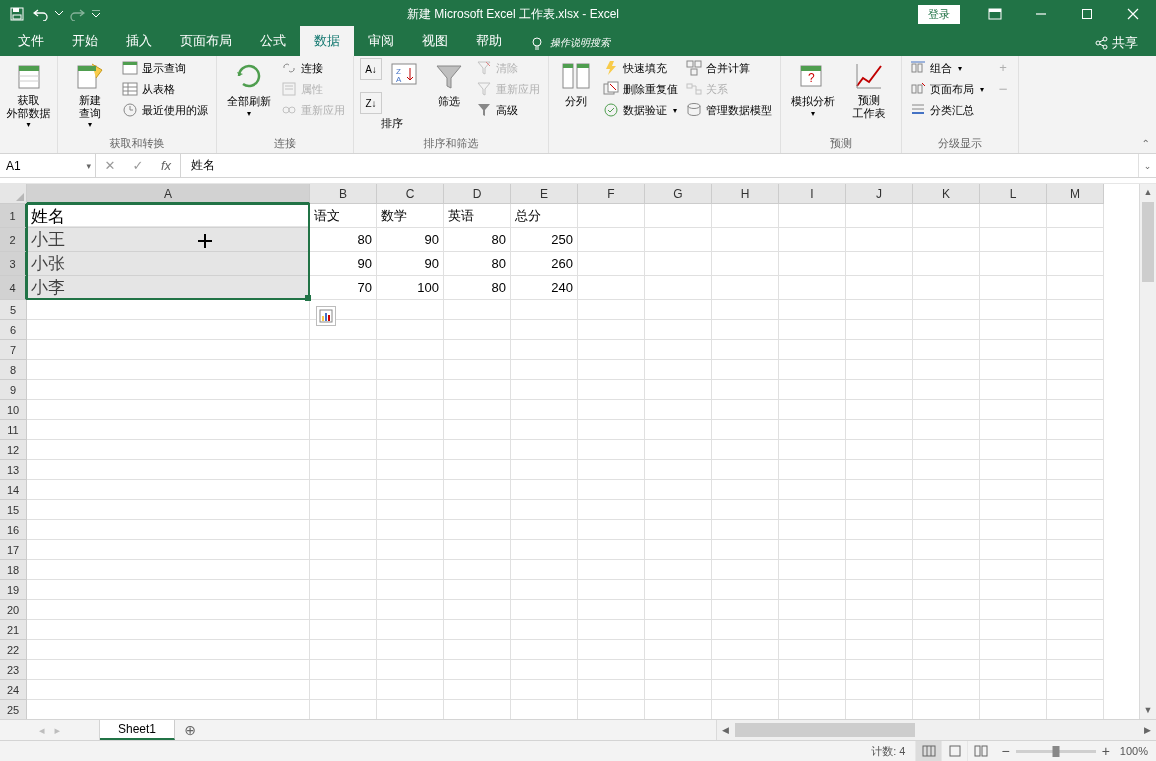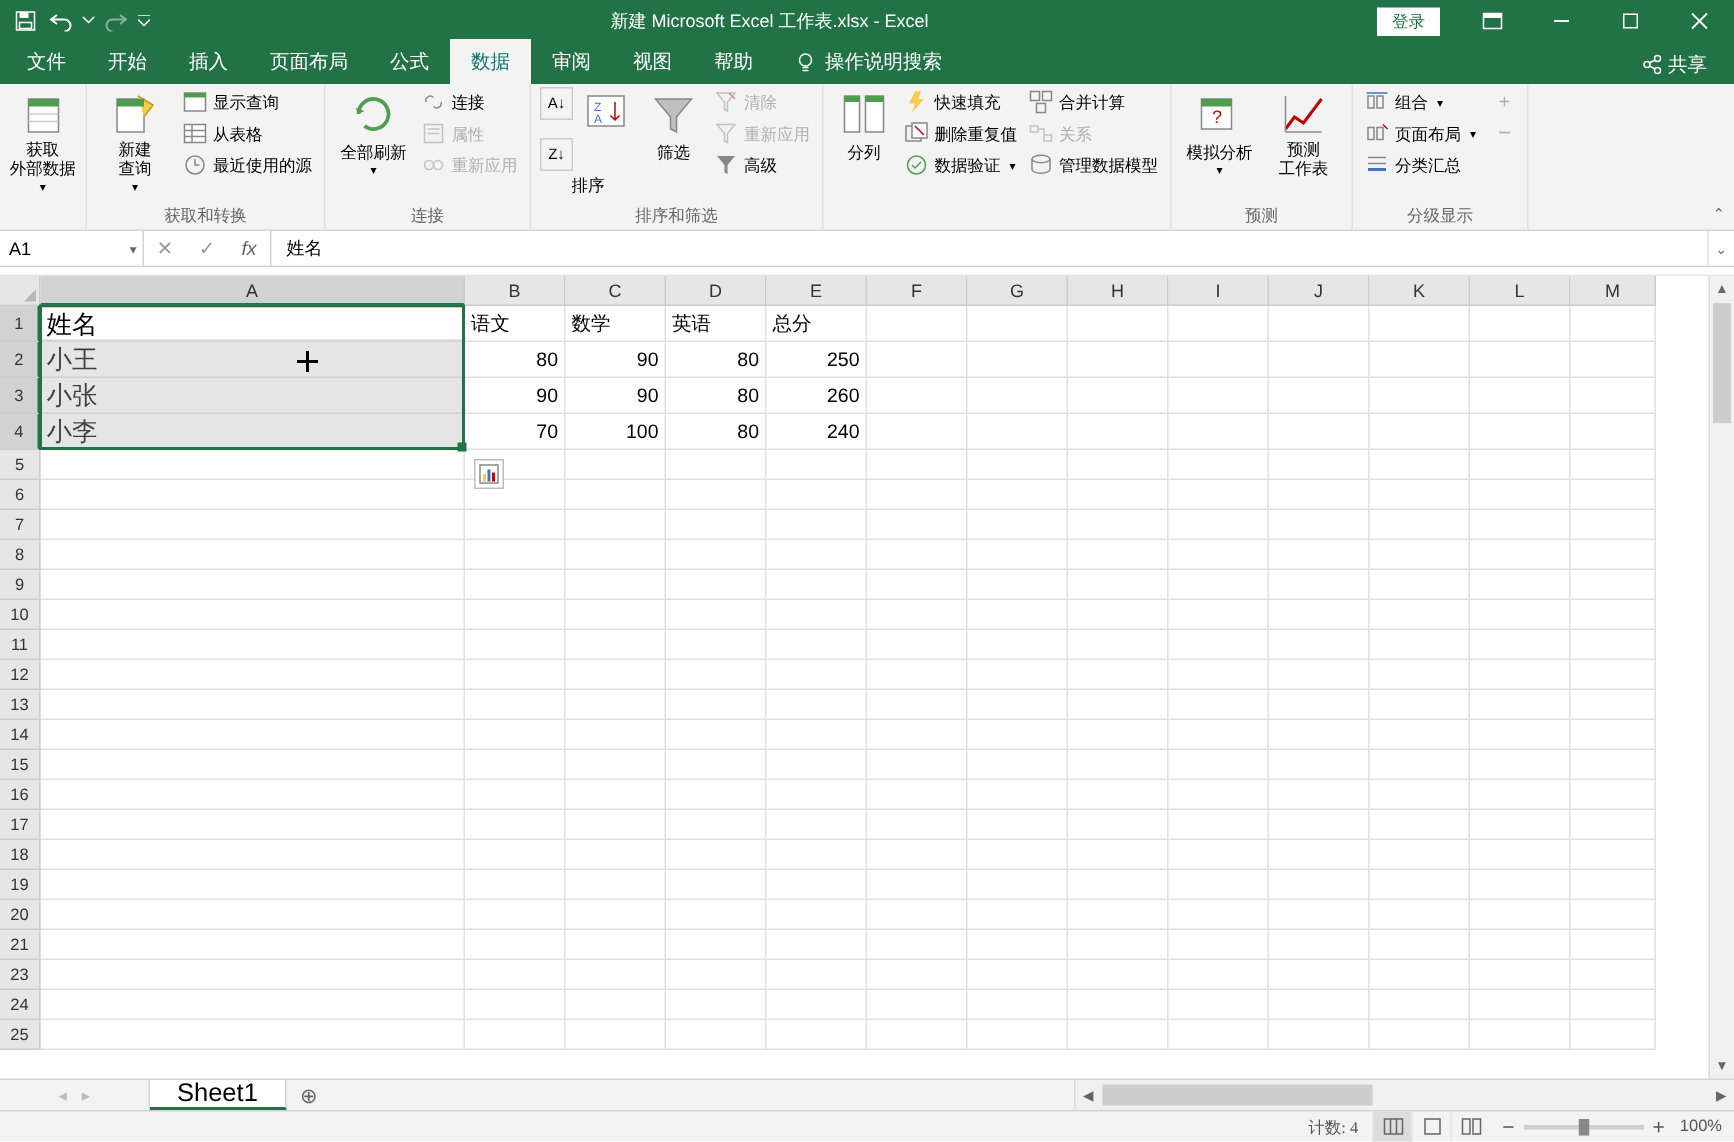--- a/index.html
+++ b/index.html
@@ -13,21 +13,21 @@
 .title-right { display: flex; align-items: center; gap: 0; }
 .login-btn { background: #fff; color: #217346; padding: 2px 10px; font-size: 11px; margin-right: 12px; }
 .cap-ic { width: 46px; height: 28px; display: flex; align-items: center; justify-content: center; cursor: pointer; }
 
 
 .menubar { height: 28px; background: #217346; display: flex; align-items: flex-end; padding-left: 4px; }
 .mtab { color: #fff; padding: 6px 14px 6px; font-size: 13px; cursor: pointer; }
 .mtab.active { background: #f3f3f3; color: #0f766e; }
 .menubar-right { margin-left: auto; display: flex; align-items: center; padding-right: 10px; color: #fff; }
 .share-btn { display: flex; align-items: center; gap: 4px; padding: 4px 8px; font-size: 13px; }
-.tellme { display: flex; align-items: center; gap: 6px; color: #fff; padding: 6px 14px; font-size: 13px; }
+.tellme { display: flex; align-items: center; gap: 6px; color: #fff; padding: 6px 14px; font-size: 10px; font-style: italic; }
 
 
 .ribbon { height: 98px; background: #f3f3f3; border-bottom: 1px solid #d4d4d4; display: flex; position: relative; }
 .rgroup { display: flex; flex-direction: column; border-right: 1px solid #e0e0e0; padding: 2px 6px 0; }
 .rgroup-body { flex: 1; display: flex; align-items: flex-start; gap: 4px; }
 .rgroup-label { font-size: 11px; color: #666; text-align: center; padding: 1px 0 2px; }
 .rbtn-big { display: flex; flex-direction: column; align-items: center; width: 52px; padding: 2px 0; cursor: pointer; font-size: 11px; }
 .rbtn-big .ic { width: 32px; height: 32px; margin-bottom: 2px; }
 .rbtn-sm { display: flex; align-items: center; gap: 4px; font-size: 11px; cursor: pointer; padding: 2px 2px; white-space: nowrap; }
 .rbtn-sm .ic-s { width: 16px; height: 16px; flex-shrink: 0; }
@@ -74,30 +74,30 @@
 
 .qanalysis { position: absolute; width: 20px; height: 20px; border: 1px solid #bcbcbc; background: #fff; display: flex; align-items: center; justify-content: center; cursor: pointer; }
 .cursor-plus { position: absolute; width: 14px; height: 14px; pointer-events: none; }
 .cursor-plus::before, .cursor-plus::after { content: ""; position: absolute; background: #000; }
 .cursor-plus::before { left: 6px; top: 0; width: 2px; height: 14px; }
 .cursor-plus::after { top: 6px; left: 0; height: 2px; width: 14px; }
 
 
 .sheetbar { position: absolute; left: 0; right: 0; bottom: 21px; height: 21px; background: #f3f3f3; border-top: 1px solid #d4d4d4; display: flex; align-items: stretch; }
 .sheet-nav { width: 100px; display: flex; align-items: center; justify-content: center; gap: 10px; color: #bdbdbd; font-size: 11px; border-right: 1px solid #d4d4d4; }
-.sheet-tab { padding: 0 18px; background: #fff; border-right: 1px solid #ccc; border-bottom: 2px solid #217346; display: flex; align-items: center; font-size: 17px; }
+.sheet-tab { padding: 0 18px; background: #fff; border-right: 1px solid #ccc; border-bottom: 2px solid #217346; display: flex; align-items: center; font-size: 12px; }
 .add-sheet { width: 30px; display: flex; align-items: center; justify-content: center; color: #666; font-size: 14px; }
 .hscroll { flex: 1; margin-left: auto; position: relative; background: #f0f0f0; border-left: 1px solid #dadada; max-width: 440px; }
 .hscroll .thumb { position: absolute; top: 3px; bottom: 3px; left: 18px; width: 180px; background: #cdcdcd; }
 .hscroll .arr { position: absolute; top: 0; bottom: 0; width: 17px; text-align: center; font-size: 9px; color: #666; line-height: 21px; }
 
 
 .statusbar { position: absolute; left: 0; right: 0; bottom: 0; height: 21px; background: #f3f3f3; border-top: 1px solid #d4d4d4; display: flex; align-items: center; font-size: 11px; color: #555; }
 .sb-spacer { flex: 1; }
-.sb-item { padding: 0 10px; font-family: Liberation Serif, serif; }
+.sb-item { padding: 0 10px; }
 .view-btns { display: flex; }
 .view-b { width: 26px; height: 21px; display: flex; align-items: center; justify-content: center; border-left: 1px solid #e6e6e6; }
 .view-b.active { background: #dcdcdc; }
 .zoom { display: flex; align-items: center; gap: 6px; padding: 0 8px; }
 .zoom-track { width: 80px; height: 3px; background: #cfcfcf; position: relative; }
 .zoom-thumb { position: absolute; top: -4px; left: 50%; width: 7px; height: 11px; background: #888; transform: translateX(-50%); }
 
 svg { display: block; }
 </style>
 </head>
@@ -829,20 +829,36 @@
         <div class="cell" style="width: 67px;"></div>
         <div class="cell" style="width: 67px;"></div>
         <div class="cell" style="width: 67px;"></div>
         <div class="cell" style="width: 67px;"></div>
         <div class="cell" style="width: 67px;"></div>
         <div class="cell" style="width: 67px;"></div>
         <div class="cell" style="width: 67px;"></div>
         <div class="cell" style="width: 57px;"></div>
       </div>
       <div class="row">
+        <div class="rowhdr">22</div>
+        <div class="cell" style="width: 283px;"></div>
+        <div class="cell" style="width: 67px;"></div>
+        <div class="cell" style="width: 67px;"></div>
+        <div class="cell" style="width: 67px;"></div>
+        <div class="cell" style="width: 67px;"></div>
+        <div class="cell" style="width: 67px;"></div>
+        <div class="cell" style="width: 67px;"></div>
+        <div class="cell" style="width: 67px;"></div>
+        <div class="cell" style="width: 67px;"></div>
+        <div class="cell" style="width: 67px;"></div>
+        <div class="cell" style="width: 67px;"></div>
+        <div class="cell" style="width: 67px;"></div>
+        <div class="cell" style="width: 57px;"></div>
+      </div>
+      <div class="row">
         <div class="rowhdr">23</div>
         <div class="cell" style="width: 283px;"></div>
         <div class="cell" style="width: 67px;"></div>
         <div class="cell" style="width: 67px;"></div>
         <div class="cell" style="width: 67px;"></div>
         <div class="cell" style="width: 67px;"></div>
         <div class="cell" style="width: 67px;"></div>
         <div class="cell" style="width: 67px;"></div>
         <div class="cell" style="width: 67px;"></div>
         <div class="cell" style="width: 67px;"></div>

